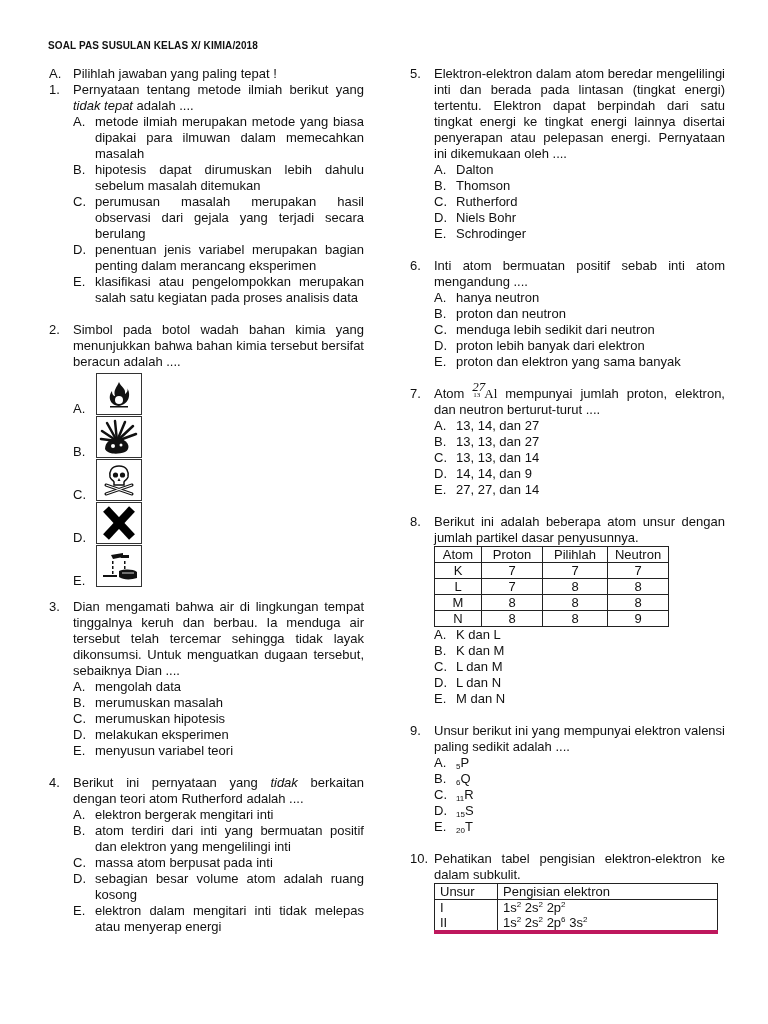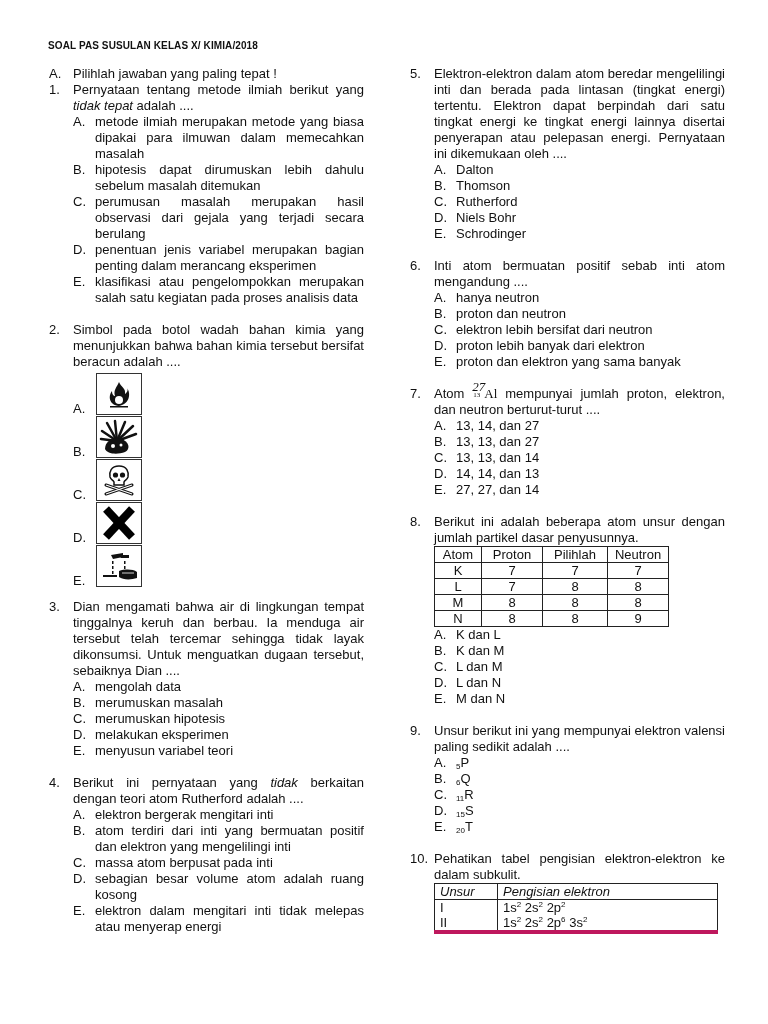--- a/index.html
+++ b/index.html
@@ -26,21 +26,21 @@
   .sym-box {
     width: 44px; height: 40px; border: 1px solid #333; background: #fff;
     display: flex; align-items: center; justify-content: center; margin-bottom: 2px;
   }
   table.t8 { border-collapse: collapse; margin-left: 0px; font-size: 13px; line-height: 15px; }
   table.t8 td, table.t8 th { border: 1px solid #222; padding: 0 4px; text-align: center; font-weight: normal; }
   table.t10 { border-collapse: collapse; font-size: 13px; line-height: 15px; width: 284px; }
   table.t10 td, table.t10 th { border: 1px solid #222; padding: 0 5px; text-align: left; font-weight: normal; }
   table.t10 tbody td { border-top: none; border-bottom: none; }
   table.t10 tbody tr:last-child td { border-bottom: 4px solid #be185d; }
-  table.t10 thead th { border-bottom: 1.5px solid #222; font-style: italic; }
+  table.t10 thead th { border-bottom: 1.5px solid #222; }
   sup { font-size: 8px; vertical-align: 5px; line-height: 0; }
   .sub { font-size: 8px; vertical-align: -2px; line-height: 0; }
   .nuclide { display: inline-block; position: relative; width: 12px; height: 14px; vertical-align: -2px; font-family: "Liberation Serif", serif; }
   .nuclide .a { position: absolute; left: 0; top: -3px; font-size: 13px; line-height: 8px; font-style: italic; }
   .nuclide .z { position: absolute; left: 1px; top: 5px; font-size: 7px; line-height: 8px; }
   .serif { font-family: Liberation Serif, serif; }
 </style>
 </head>
 <body>
 
@@ -191,35 +191,35 @@
     </div>
   </div>
   <div class="gap"></div>
 
   <div class="q">
     <span class="num">6.</span>
     <div class="stem">Inti atom bermuatan positif sebab inti atom mengandung ....</div>
     <div class="opts">
       <div class="opt"><span class="lbl">A.</span><span>hanya neutron</span></div>
       <div class="opt"><span class="lbl">B.</span><span>proton dan neutron</span></div>
-      <div class="opt"><span class="lbl">C.</span><span>elektron lebih bersifat dari neutron</span></div>
+      <div class="opt"><span class="lbl">C.</span><span>menduga lebih sedikit dari neutron</span></div>
       <div class="opt"><span class="lbl">D.</span><span>proton lebih banyak dari elektron</span></div>
       <div class="opt"><span class="lbl">E.</span><span>proton dan elektron yang sama banyak</span></div>
     </div>
   </div>
   <div class="gap"></div>
 
   <div class="q">
     <span class="num">7.</span>
     <div class="stem"><span>Atom </span><span class="nuclide"><span class="a">27</span><span class="z">13</span></span><span class="serif">Al</span><span> mempunyai jumlah proton, elektron, dan neutron berturut-turut ....</span></div>
     <div class="opts">
       <div class="opt"><span class="lbl">A.</span><span>13, 14, dan 27</span></div>
       <div class="opt"><span class="lbl">B.</span><span>13, 13, dan 27</span></div>
       <div class="opt"><span class="lbl">C.</span><span>13, 13, dan 14</span></div>
-      <div class="opt"><span class="lbl">D.</span><span>14, 14, dan 13</span></div>
+      <div class="opt"><span class="lbl">D.</span><span>14, 14, dan 9</span></div>
       <div class="opt"><span class="lbl">E.</span><span>27, 27, dan 14</span></div>
     </div>
   </div>
   <div class="gap"></div>
 
   <div class="q">
     <span class="num">8.</span>
     <div class="stem">Berikut ini adalah beberapa atom unsur dengan jumlah partikel dasar penyusunnya.</div>
     <table class="t8">
       <thead>

